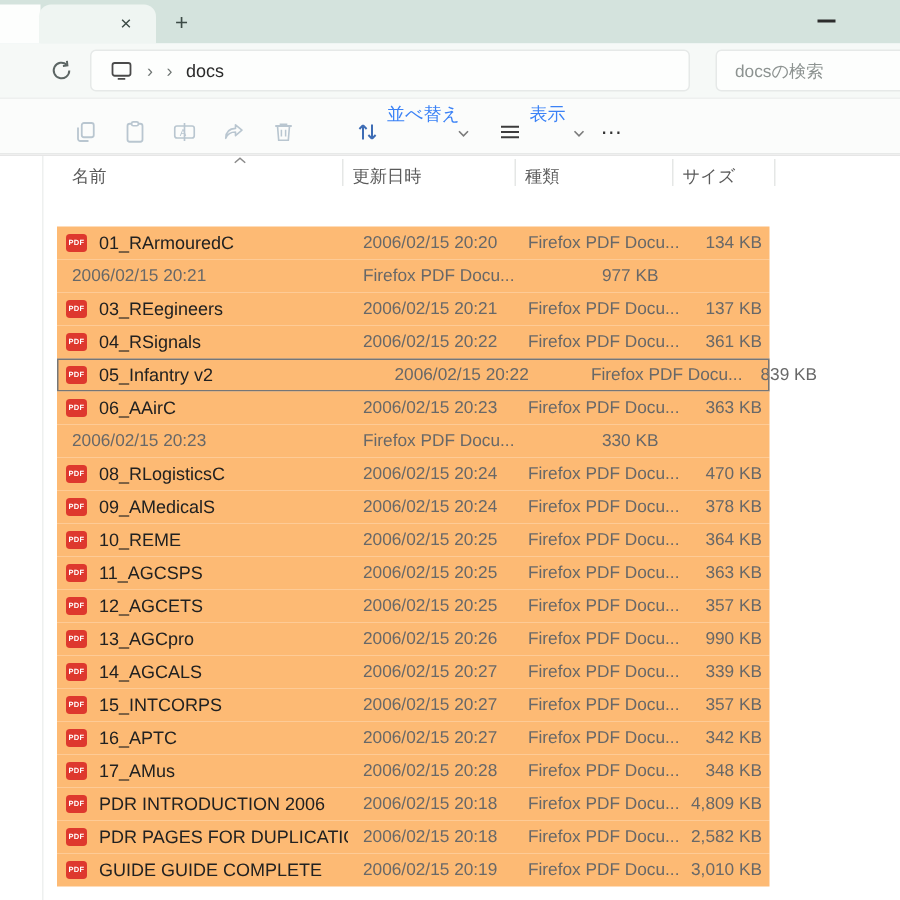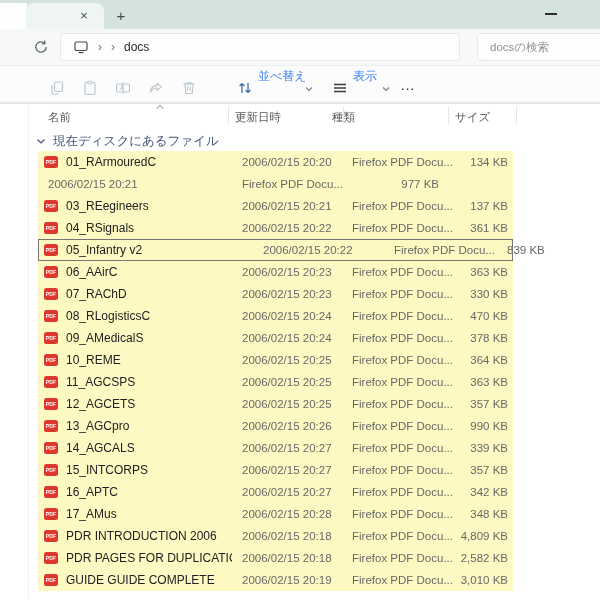--- a/index.html
+++ b/index.html
@@ -47,21 +47,21 @@
   #sort-asc { left:155px; top:104px; width:10px; height:6px; }
   #leftline { left:28px; top:104px; width:1px; height:496px; background:#eef0ef; }
 
   
   #group-row { left:36px; top:132px; height:18px; display:flex; align-items:center; gap:7px; }
   #group-label { font-size:12.5px; color:#455377; white-space:nowrap; }
 
   
   #file-list { left:38px; top:151px; width:475px; }
   .row { position:relative; height:22px; display:grid;
-    grid-template-columns:194px 110px 102px 1fr; align-items:center; background:#fef9c3; }
+    grid-template-columns:194px 110px 102px 1fr; align-items:center; background:#fdba74; }
   .row.focused { outline:1px solid #767676; outline-offset:-1px;gap:21px; }
   .cell-name { display:flex; align-items:center; gap:8px; padding-left:6px; overflow:hidden; }
   .fname { font-size:12px; color:#212121; white-space:nowrap; }
   .fdate, .ftype { font-size:11.5px; color:#686868; padding-left:10px; white-space:nowrap; }
   .fsize { font-size:11.5px; color:#686868; text-align:right; padding-right:5px; white-space:nowrap; }
   .pdficon { width:14px; height:12px; background:#de382e; border-radius:2.5px; flex:0 0 auto;
     color:#fff; font-size:5px; font-weight:bold; display:flex; align-items:center;
     justify-content:center; letter-spacing:.2px; }
   svg { display:block; }
 </style>
@@ -155,39 +155,33 @@
   <div class="chev-dn" style="left:382px">
     <svg width="8" height="6" viewBox="0 0 8 6">
         <path d="M1 1.5l3 3 3-3" fill="none" stroke="#7b7b7b" stroke-width="1.1"></path>
       </svg>
   </div>
   <div class="abs" id="more-dots">…</div>
 
   <div class="abs" id="colheader"></div>
   <div class="colcell" style="left:48px">名前</div>
   <div class="colcell" style="left:235px">更新日時</div>
-  <div class="colcell" style="left:332px">種類</div>
+  <div class="colcell" style="left:350px">種類</div>
   <div class="colcell" style="left:455px">サイズ</div>
   <div class="abs" id="sort-asc">
     <svg width="10" height="6" viewBox="0 0 10 6">
         <path d="M1.5 4.5L5 1.5l3.5 3" fill="none" stroke="#8a8a8a" stroke-width="1"></path>
       </svg>
   </div>
   <div class="colsep" style="left:228px"></div>
   <div class="colsep" style="left:343px"></div>
   <div class="colsep" style="left:448px"></div>
   <div class="colsep" style="left:516px"></div>
   <div class="abs" id="leftline"></div>
 
-  <div class="abs" id="group-row">
-    <svg width="10" height="7" viewBox="0 0 10 7">
-      <path d="M1.5 1.5L5 5l3.5-3.5" fill="none" stroke="#455377" stroke-width="1.2"></path>
-    </svg>
-    <span id="group-label">現在ディスクにあるファイル</span>
-  </div>
 
   <div class="abs" id="file-list">
       <div class="row">
         <div class="cell-name">
           <div class="pdficon">PDF</div>
           <div class="fname">01_RArmouredC</div>
         </div>
         <div class="fdate">2006/02/15 20:20</div>
         <div class="ftype">Firefox PDF Docu...</div>
         <div class="fsize">134 KB</div>
@@ -227,24 +221,20 @@
       <div class="row">
         <div class="cell-name">
           <div class="pdficon">PDF</div>
           <div class="fname">06_AAirC</div>
         </div>
         <div class="fdate">2006/02/15 20:23</div>
         <div class="ftype">Firefox PDF Docu...</div>
         <div class="fsize">363 KB</div>
       </div>
       <div class="row">
-        <div class="cell-name">
-          <div class="pdficon">PDF</div>
-          <div class="fname">07_RAChD</div>
-        </div>
         <div class="fdate">2006/02/15 20:23</div>
         <div class="ftype">Firefox PDF Docu...</div>
         <div class="fsize">330 KB</div>
       </div>
       <div class="row">
         <div class="cell-name">
           <div class="pdficon">PDF</div>
           <div class="fname">08_RLogisticsC</div>
         </div>
         <div class="fdate">2006/02/15 20:24</div>

